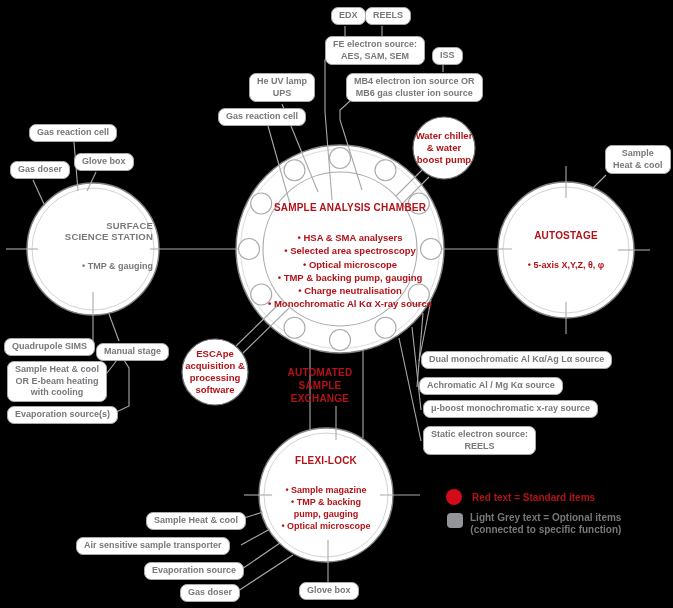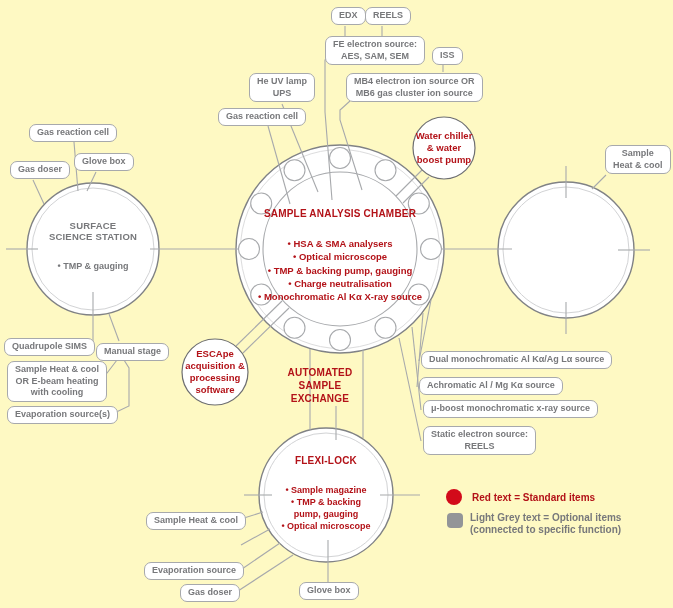--- a/index.html
+++ b/index.html
@@ -1,28 +1,28 @@
 <!DOCTYPE html>
 <html><head>
 <meta charset="utf-8">
 <style>
   html,body{margin:0;padding:0;background:#fff;}
-  .diagram{position:relative;width:673px;height:608px;background:#fef9c3;
+  .diagram{position:relative;width:673px;height:608px;background:#000000;
            font-family:"Liberation Sans",sans-serif;overflow:hidden;}
   .layer{position:absolute;left:0;top:0;}
   .box{position:absolute;background:#fff;border:1.2px solid #a7a9ac;border-radius:7px;
        padding:2px 7px;font-size:9px;font-weight:bold;color:#77787b;line-height:1.3;
        white-space:pre-line;text-align:center;z-index:3;}
   .ta-l{text-align:center;}
   .clabel{position:absolute;transform:translate(-50%,-50%);text-align:center;z-index:2;
           white-space:pre-line;}
   .ctitle{font-size:10px;font-weight:bold;letter-spacing:.2px;}
   .citems div{font-size:9px;font-weight:bold;line-height:1.35;white-space:pre-line;}
   .red{color:#b31218;}
-  .grey{color:#77787b;}
+  .grey{color:#77787b;text-align:right;}
   .chamber-label{width:200px;}
   .chamber-label .citems div{font-size:9.5px;line-height:1.4;}
   .small-circle-label{font-size:9.5px;font-weight:bold;line-height:1.25;}
   .exchange-label{font-size:10px;font-weight:bold;line-height:1.3;letter-spacing:.2px;}
   .legend-dot{position:absolute;left:446px;top:489px;width:16px;height:16px;border-radius:50%;z-index:3;}
   .legend-swatch{position:absolute;left:447px;top:513px;width:16px;height:15px;border-radius:4px;z-index:3;}
   .legend-text{position:absolute;font-size:10px;font-weight:bold;line-height:1.2;white-space:pre-line;z-index:3;}
 </style>
 </head>
 <body>
@@ -133,35 +133,40 @@
 
   <div class="box ta-l" style="left:605px;top:145px">Sample
 Heat &amp; cool</div>
   <div class="box" style="left:419px;top:377px">Achromatic Al / Mg Kα source</div>
   <div class="box" style="left:421px;top:351px">Dual monochromatic Al Kα/Ag Lα source</div>
   <div class="box" style="left:423px;top:400px">μ-boost monochromatic x-ray source</div>
   <div class="box ta-l" style="left:423px;top:426px">Static electron source:
 REELS</div>
 
   <div class="box" style="left:146px;top:512px">Sample Heat &amp; cool</div>
+  <div class="box" style="left:76px;top:537px">Air sensitive sample transporter</div>
   <div class="box" style="left:144px;top:562px">Evaporation source</div>
   <div class="box" style="left:180px;top:584px">Gas doser</div>
   <div class="box" style="left:299px;top:582px">Glove box</div>
 
-  <div class="clabel chamber-label" style="left:340px;top:256px">
+  <div class="clabel chamber-label" style="left:350px;top:256px">
     <div class="ctitle red">SAMPLE ANALYSIS CHAMBER</div>
-    <div class="citems red"><div>• HSA &amp; SMA analysers</div><div>• Optical microscope</div><div>• TMP &amp; backing pump, gauging</div><div>• Charge neutralisation</div><div>• Monochromatic Al Kα X-ray source</div></div>
+    <div class="citems red"><div>• HSA &amp; SMA analysers</div><div>• Selected area spectroscopy</div><div>• Optical microscope</div><div>• TMP &amp; backing pump, gauging</div><div>• Charge neutralisation</div><div>• Monochromatic Al Kα X-ray source</div></div>
   </div>
 
   <div class="clabel" style="left:93px;top:246px;width:120px">
     <div class="ctitle grey" style="font-size:9.5px">SURFACE
 SCIENCE STATION</div>
     <div class="citems grey"><div>• TMP &amp; gauging</div></div>
   </div>
 
+  <div class="clabel" style="left:566px;top:251px;width:130px">
+    <div class="ctitle red">AUTOSTAGE</div>
+    <div class="citems red"><div>• 5-axis X,Y,Z, θ, φ</div></div>
+  </div>
 
   <div class="clabel" style="left:326px;top:494px;width:130px">
     <div class="ctitle red">FLEXI-LOCK</div>
     <div class="citems red"><div>• Sample magazine</div><div>• TMP &amp; backing
 pump, gauging</div><div>• Optical microscope</div></div>
   </div>
 
   <div class="clabel small-circle-label red" style="left:444px;top:148px;width:80px">Water chiller
 &amp; water
 boost pump</div>

